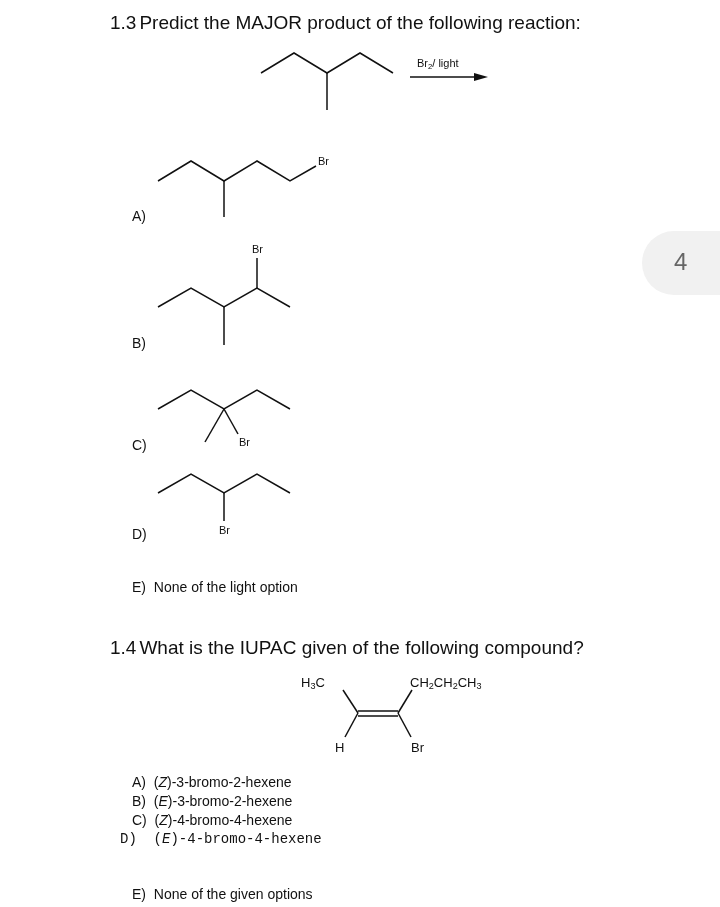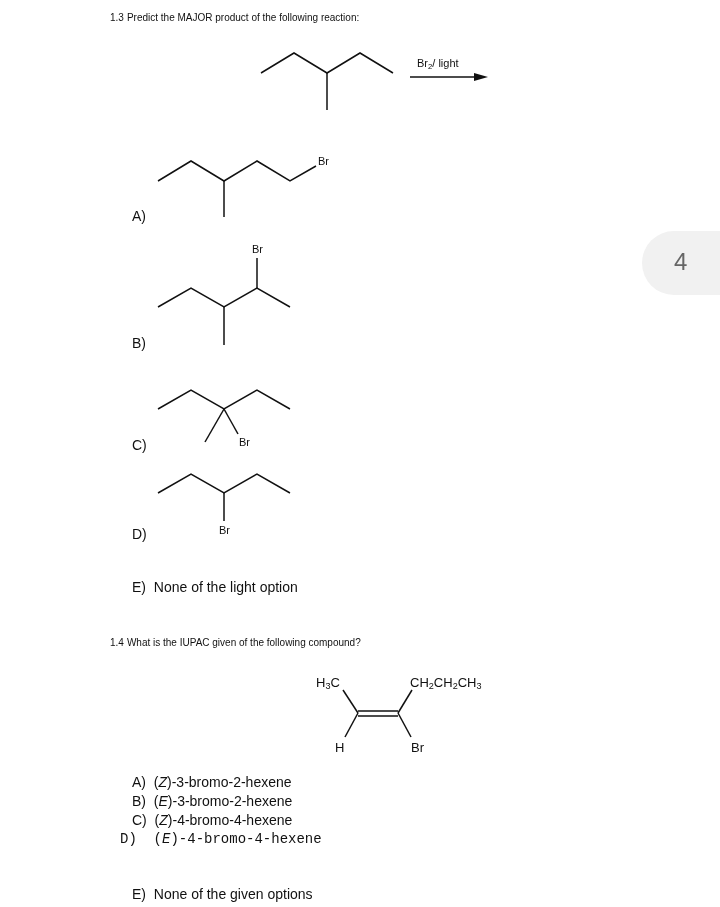--- a/index.html
+++ b/index.html
@@ -2,21 +2,21 @@
 <html><head>
 <meta charset="utf-8">
 <style>
   html, body { margin: 0; padding: 0; }
   body {
     width: 720px; height: 907px; position: relative; overflow: hidden;
     background: #ffffff; color: #111111;
     font-family: "Liberation Sans", sans-serif;
   }
   .abs { position: absolute; white-space: nowrap; }
-  .q-title { font-size: 10px; }
+  .q-title { font-size: 19px; }
   .q-num { margin-right: 3px; }
   .opt-label { font-size: 14px; }
   .opt-text { font-size: 14px; }
   .mol-label { font-size: 11px; }
   .alk-label { font-size: 13px; }
   .page-badge {
     position: absolute; left: 642px; top: 231px; width: 78px; height: 64px;
     background: #f1f1f1; border-radius: 32px 0 0 32px;
   }
   .page-badge span {
@@ -88,21 +88,21 @@
 </div>
 
 <svg class="mol" width="720" height="907">
   <line x1="358" y1="711" x2="398" y2="711"></line>
   <line x1="358" y1="716" x2="398" y2="716"></line>
   <line x1="358" y1="713" x2="343" y2="690"></line>
   <line x1="358" y1="713" x2="345" y2="737"></line>
   <line x1="398" y1="713" x2="412" y2="690"></line>
   <line x1="398" y1="713" x2="411" y2="737"></line>
 </svg>
-<div class="abs alk-label" style="left:316px; top:675px;">
+<div class="abs alk-label" style="left:301px; top:675px;">
   <span>H</span><sub>3</sub><span>C</span>
 </div>
 <div class="abs alk-label" style="left:410px; top:675px;">
   <span>CH</span><sub>2</sub><span>CH</span><sub>2</sub><span>CH</span><sub>3</sub>
 </div>
 <div class="abs alk-label" style="left:335px; top:740px;">H</div>
 <div class="abs alk-label" style="left:411px; top:740px;">Br</div>
 
 <div class="abs opt-text" style="left:132px; top:774px;">
   <span>A)</span>&nbsp;&nbsp;(<i>Z</i>)<span>-3-bromo-2-hexene</span>

